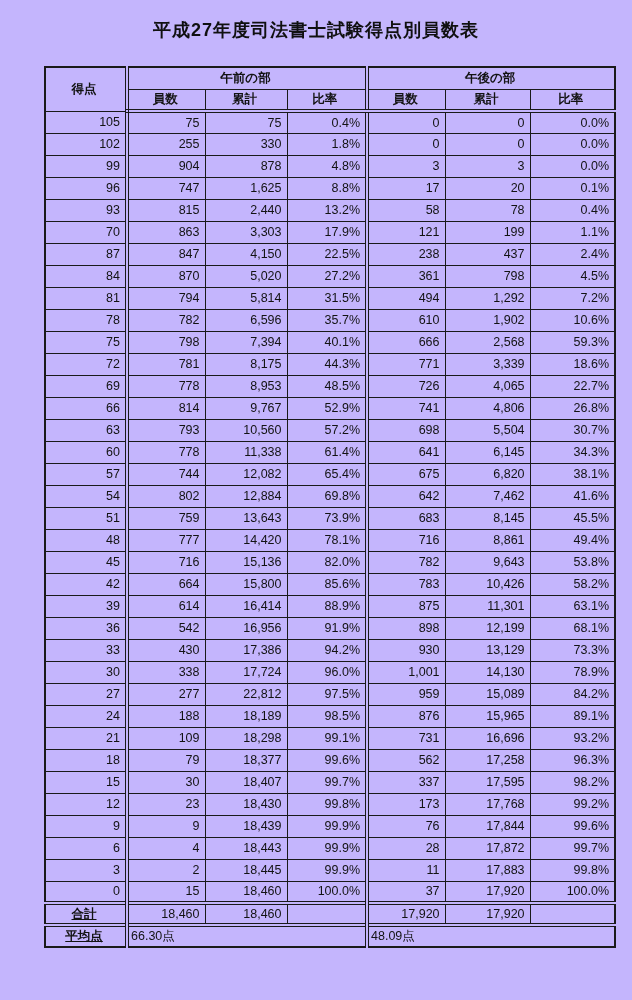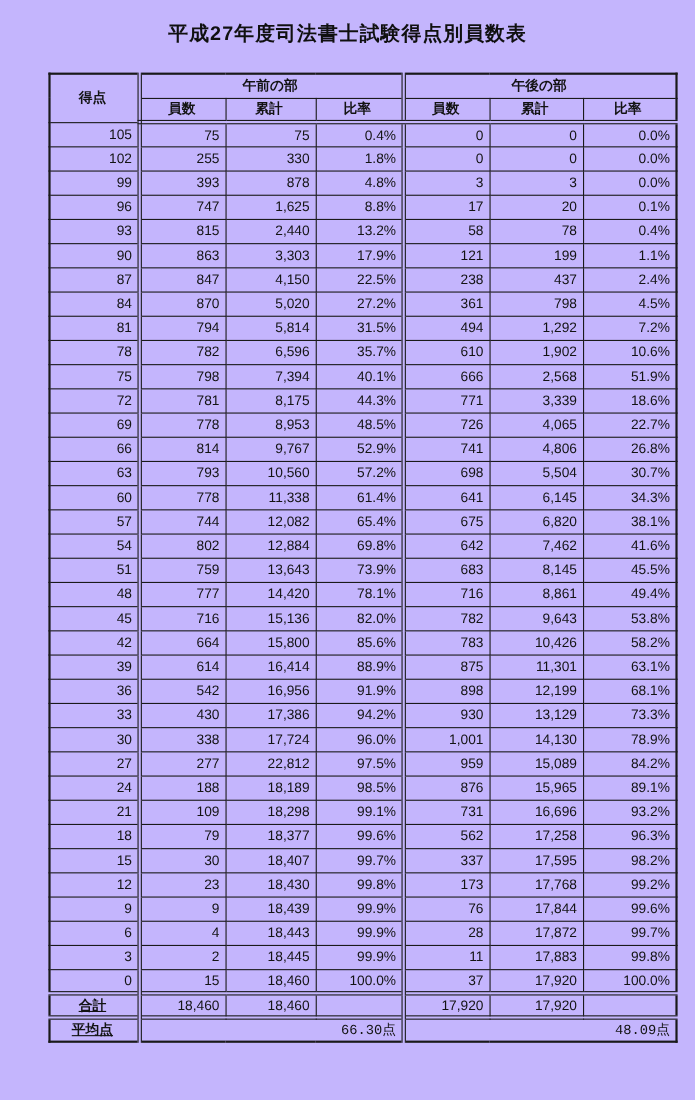--- a/index.html
+++ b/index.html
@@ -49,21 +49,21 @@
     font-size: 13px;
     padding: 0 2px;
   }
   td.num { text-align: right; }
   td.lbl {
     text-align: center;
     font-weight: bold;
     font-size: 13px;
     text-decoration: underline;
   }
-  td.ctrval { text-align: right; font-family: Liberation Mono, monospace; }
+  td.ctrval { text-align: left; }
   .sec-start { border-left: 4px double #1a1a1a !important; }
   tr.subhdr td { border-bottom: 4px double #1a1a1a; }
   td.score-hdr { border-bottom: 4px double #1a1a1a; }
   tr.total td { border-top: 4px double #1a1a1a; }
   tr.avg td { border-top: 4px double #1a1a1a; }
   .watermark {
     position: absolute;
     right: 2px;
     bottom: 6px;
     font-family: "DejaVu Sans", sans-serif;
@@ -130,21 +130,21 @@
           <td class="num">102</td>
           <td class="num sec-start">255</td>
           <td class="num">330</td>
           <td class="num">1.8%</td>
           <td class="num sec-start">0</td>
           <td class="num">0</td>
           <td class="num">0.0%</td>
         </tr>
         <tr>
           <td class="num">99</td>
-          <td class="num sec-start">393</td>
+          <td class="num sec-start">904</td>
           <td class="num">878</td>
           <td class="num">4.8%</td>
           <td class="num sec-start">3</td>
           <td class="num">3</td>
           <td class="num">0.0%</td>
         </tr>
         <tr>
           <td class="num">96</td>
           <td class="num sec-start">747</td>
           <td class="num">1,625</td>
@@ -156,21 +156,21 @@
         <tr>
           <td class="num">93</td>
           <td class="num sec-start">815</td>
           <td class="num">2,440</td>
           <td class="num">13.2%</td>
           <td class="num sec-start">58</td>
           <td class="num">78</td>
           <td class="num">0.4%</td>
         </tr>
         <tr>
-          <td class="num">90</td>
+          <td class="num">70</td>
           <td class="num sec-start">863</td>
           <td class="num">3,303</td>
           <td class="num">17.9%</td>
           <td class="num sec-start">121</td>
           <td class="num">199</td>
           <td class="num">1.1%</td>
         </tr>
         <tr>
           <td class="num">87</td>
           <td class="num sec-start">847</td>
@@ -207,21 +207,21 @@
           <td class="num">1,902</td>
           <td class="num">10.6%</td>
         </tr>
         <tr>
           <td class="num">75</td>
           <td class="num sec-start">798</td>
           <td class="num">7,394</td>
           <td class="num">40.1%</td>
           <td class="num sec-start">666</td>
           <td class="num">2,568</td>
-          <td class="num">51.9%</td>
+          <td class="num">59.3%</td>
         </tr>
         <tr>
           <td class="num">72</td>
           <td class="num sec-start">781</td>
           <td class="num">8,175</td>
           <td class="num">44.3%</td>
           <td class="num sec-start">771</td>
           <td class="num">3,339</td>
           <td class="num">18.6%</td>
         </tr>

